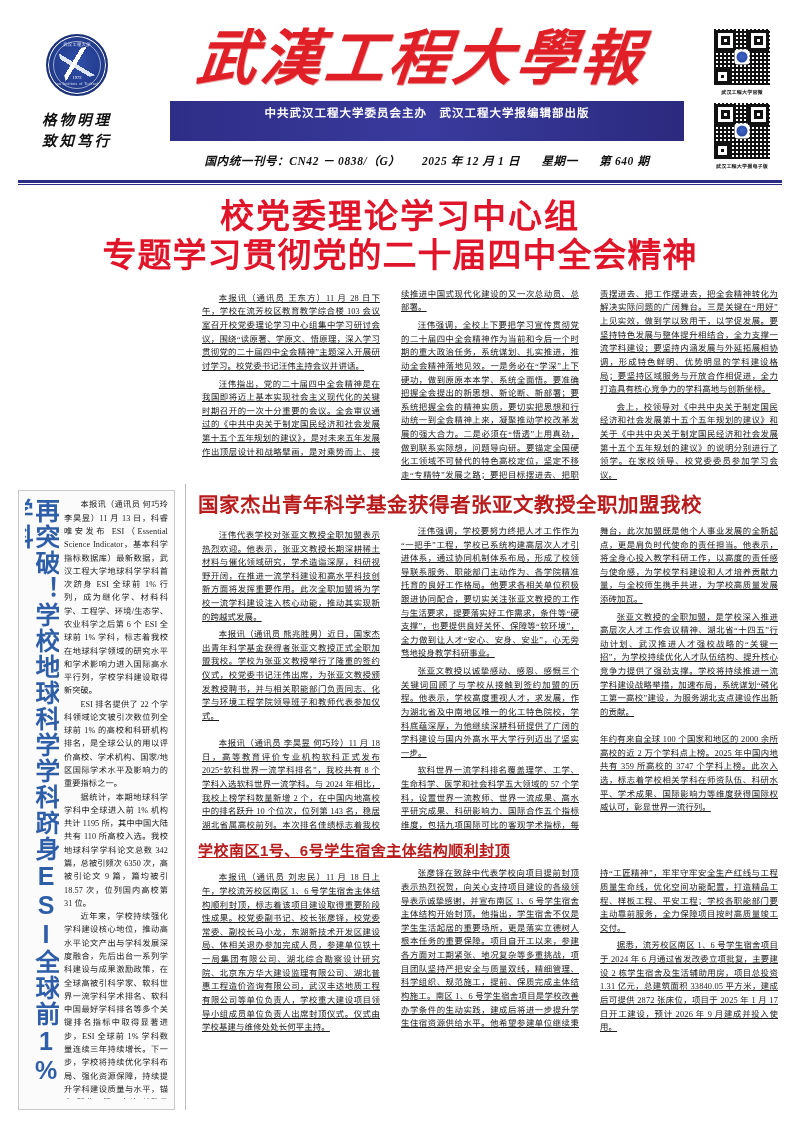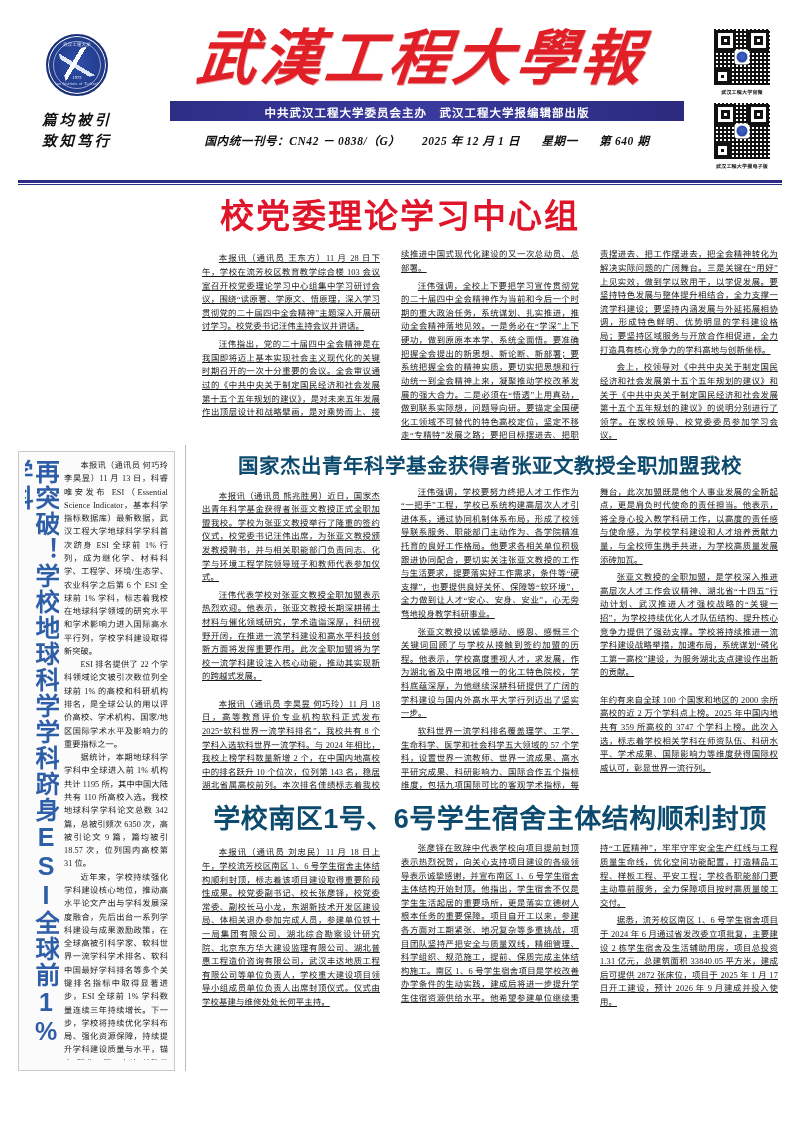--- a/index.html
+++ b/index.html
@@ -114,21 +114,21 @@
     white-space: nowrap;
   }
   .publisher-bar {
     margin: 10px 10px 0 22px;
     background: linear-gradient(90deg, #2e2d86 0%, #3a3a9e 50%, #2b2a7e 100%);
     color: #ffffff;
     text-align: center;
     font-size: 11.5px;
     font-weight: 700;
     letter-spacing: 1px;
-    padding: 4px 0 0 0;
+    padding: 4px 0 20px 0;
     line-height: 1.4;
   }
   .issue-line {
     margin: 11px 10px 0 22px;
     text-align: center;
     font-size: 11.5px;
     color: #111;
     letter-spacing: .6px;
     font-weight: 600;
     font-style: italic;
@@ -237,30 +237,30 @@
   }
   .art-cols p { margin: 4px; text-indent: 2em; text-decoration: underline; }
   .art-cols p.lead { text-indent: 2em; }
   .c3 { column-count: 3; }
 
   
   .lead-body { margin-top: 4px; }
 
   
   .sub-head {
-    text-align: center;
-    color: #0c4a6e;
+    text-align: left;
+    color: #b91c1c;
     font-family: "Liberation Sans", sans-serif;
     font-weight: 700;
     letter-spacing: .5px;
     line-height: 1.2;
   }
   .sub-head.h2 { font-size: 20.5px; padding: 9px 0 7px; }
   .sub-head.h3 { font-size: 20px; padding: 10px 0 7px; }
-  .sub-head.h4 { font-size: 27px; padding: 10px 0 7px; }
+  .sub-head.h4 { font-size: 15px; padding: 10px 0 7px; text-decoration: underline; }
 
   
   .feature {
     border: 1px solid #c9c9c9;
     background: #fbfbfb;
     padding: 7px 6px 10px 6px;
     display: flex;
     gap: 5px;
     height: 620px;
     margin-top: 6px;
@@ -295,21 +295,21 @@
 
   <div class="masthead">
 
     <div class="mast-left">
       <div class="logo-emblem">
         <span class="logo-ring-top">武汉工程大学</span>
         <span class="logo-year">1972</span>
         <span class="logo-ring-bot">Wuhan Institute of Technology</span>
       </div>
       <div class="motto">
-        <div>篇均被引</div>
+        <div>格物明理</div>
         <div>致知笃行</div>
       </div>
     </div>
 
     <div class="mast-center">
       <div class="paper-title">武漢工程大學報</div>
       <div class="publisher-bar">中共武汉工程大学委员会主办　武汉工程大学报编辑部出版</div>
       <div class="issue-line">
         <span>国内统一刊号：CN42 － 0838/（G）</span>
         <span>2025 年 12 月 1 日</span>
@@ -337,20 +337,21 @@
         </div>
         <div class="qr-cap">武汉工程大学报电子版</div>
       </div>
     </div>
   </div>
 
   <div class="rule-blue"></div>
 
   <div class="lead-head">
     <span class="l1">校党委理论学习中心组</span>
+    <span class="l2">专题学习贯彻党的二十届四中全会精神</span>
   </div>
 
   <div style="display:flex;">
     <div style="width:168px;flex:0 0 168px;"></div>
     <div style="flex:1 1 auto;padding-left:12px;">
       <div class="art-cols c3 lead-body">
         <p class="lead">本报讯（通讯员 王东方）11 月 28 日下午，学校在流芳校区教育教学综合楼 103 会议室召开校党委理论学习中心组集中学习研讨会议，围绕“读原著、学原文、悟原理，深入学习贯彻党的二十届四中全会精神”主题深入开展研讨学习。校党委书记汪伟主持会议并讲话。</p>
         <p>汪伟指出，党的二十届四中全会精神是在我国即将迈上基本实现社会主义现代化的关键时期召开的一次十分重要的会议。全会审议通过的《中共中央关于制定国民经济和社会发展第十五个五年规划的建议》，是对未来五年发展作出顶层设计和战略擘画，是对乘势而上、接续推进中国式现代化建设的又一次总动员、总部署。</p>
         <p>汪伟强调，全校上下要把学习宣传贯彻党的二十届四中全会精神作为当前和今后一个时期的重大政治任务，系统谋划、扎实推进，推动全会精神落地见效。一是务必在“学深”上下硬功，做到原原本本学、系统全面悟。要准确把握全会提出的新思想、新论断、新部署；要系统把握全会的精神实质，要切实把思想和行动统一到全会精神上来，凝聚推动学校改革发展的强大合力。二是必须在“悟透”上用真劲，做到联系实际想，问题导向研。要锚定全国硬化工领域不可替代的特色高校定位，坚定不移走“专精特”发展之路；要把目标摆进去、把职责摆进去、把工作摆进去，把全会精神转化为解决实际问题的广阔舞台。三是关键在“用好”上见实效，做到学以致用干，以学促发展。要坚持特色发展与整体提升相结合，全力支撑一流学科建设；要坚持内涵发展与外延拓展相协调，形成特色鲜明、优势明显的学科建设格局；要坚持区域服务与开放合作相促进，全力打造具有核心竞争力的学科高地与创新坐标。</p>
         <p>会上，校领导对《中共中央关于制定国民经济和社会发展第十五个五年规划的建议》和关于《中共中央关于制定国民经济和社会发展第十五个五年规划的建议》的说明分别进行了领学。在家校领导、校党委委员参加学习会议。</p>
@@ -369,22 +370,22 @@
           <p>据统计，本期地球科学学科中全球进入前 1% 机构共计 1195 所，其中中国大陆共有 110 所高校入选。我校地球科学学科论文总数 342 篇，总被引频次 6350 次，高被引论文 9 篇，篇均被引 18.57 次，位列国内高校第 31 位。</p>
           <p>近年来，学校持续强化学科建设核心地位，推动高水平论文产出与学科发展深度融合，先后出台一系列学科建设与成果激励政策，在全球高被引科学家、软科世界一流学科学术排名、软科中国最好学科排名等多个关键排名指标中取得显著进步，ESI 全球前 1% 学科数量连续三年持续增长。下一步，学校将持续优化学科布局、强化资源保障，持续提升学科建设质量与水平，锚定“磷化工第一高校”战略目标，抓紧建成面向现代化工大产业的区域一流行业特色高校。</p>
         </div>
       </div>
     </div>
 
     <div class="col-main">
 
       <div class="sub-head h2">国家杰出青年科学基金获得者张亚文教授全职加盟我校</div>
       <div class="art-cols c3">
+        <p>汪伟代表学校对张亚文教授全职加盟表示热烈欢迎。他表示，张亚文教授长期深耕稀土材料与催化领域研究，学术造诣深厚，科研视野开阔，在推进一流学科建设和高水平科技创新方面将发挥重要作用。此次全职加盟将为学校一流学科建设注入核心动能，推动其实现新的跨越式发展。</p>
         <p>本报讯（通讯员 熊兆胜男）近日，国家杰出青年科学基金获得者张亚文教授正式全职加盟我校。学校为张亚文教授举行了隆重的签约仪式，校党委书记汪伟出席，为张亚文教授颁发教授聘书，并与相关职能部门负责同志、化学与环境工程学院领导班子和教师代表参加仪式。</p>
-        <p>汪伟代表学校对张亚文教授全职加盟表示热烈欢迎。他表示，张亚文教授长期深耕稀土材料与催化领域研究，学术造诣深厚，科研视野开阔，在推进一流学科建设和高水平科技创新方面将发挥重要作用。此次全职加盟将为学校一流学科建设注入核心动能，推动其实现新的跨越式发展。</p>
         <p>汪伟强调，学校要努力终把人才工作作为“一把手”工程，学校已系统构建高层次人才引进体系，通过协同机制体系布局，形成了校领导联系服务、职能部门主动作为、各学院精准托育的良好工作格局。他要求各相关单位积极跟进协同配合，要切实关注张亚文教授的工作与生活要求，提要落实好工作需求，条件等“硬支撑”，也要提供良好关怀、保障等“软环境”，全力做到让人才“安心、安身、安业”，心无旁骛地投身教学科研事业。</p>
         <p>张亚文教授以诚挚感动、感恩、感慨三个关键词回顾了与学校从接触到签约加盟的历程。他表示，学校高度重视人才，求发展，作为湖北省及中南地区唯一的化工特色院校，学科底蕴深厚，为他继续深耕科研提供了广阔的舞台，此次加盟既是他个人事业发展的全新起点，更是肩负时代使命的责任担当。他表示，将全身心投入教学科研工作，以高度的责任感与使命感，为学校学科建设和人才培养贡献力量，与全校师生携手共进，为学校高质量发展添砖加瓦。</p>
         <p>张亚文教授的全职加盟，是学校深入推进高层次人才工作会议精神、湖北省“十四五”行动计划、武汉推进人才强校战略的“关键一招”，为学校持续优化人才队伍结构、提升核心竞争力提供了强劲支撑。学校将持续推进一流学科建设战略举措，加速布局，系统谋划“磷化工第一高校”建设，为服务湖北支点建设作出新的贡献。</p>
       </div>
 
       <div class="art-cols c3">
         <p>本报讯（通讯员 李昊昱 何巧玲）11 月 18 日，高等教育评价专业机构软科正式发布 2025“软科世界一流学科排名”，我校共有 8 个学科入选软科世界一流学科。与 2024 年相比，我校上榜学科数量新增 2 个，在中国内地高校中的排名跃升 10 个位次，位列第 143 名，稳居湖北省属高校前列。本次排名佳绩标志着我校学科建设与国内外高水平大学行列迈出了坚实一步。</p>
         <p>软科世界一流学科排名覆盖理学、工学、生命科学、医学和社会科学五大领域的 57 个学科，设置世界一流教师、世界一流成果、高水平研究成果、科研影响力、国际合作五个指标维度，包括九项国际可比的客观学术指标，每年约有来自全球 100 个国家和地区的 2000 余所高校的近 2 万个学科点上榜。2025 年中国内地共有 359 所高校的 3747 个学科上榜。此次入选，标志着学校相关学科在师资队伍、科研水平、学术成果、国际影响力等维度获得国际权威认可，彰显世界一流行列。</p>
       </div>
 

